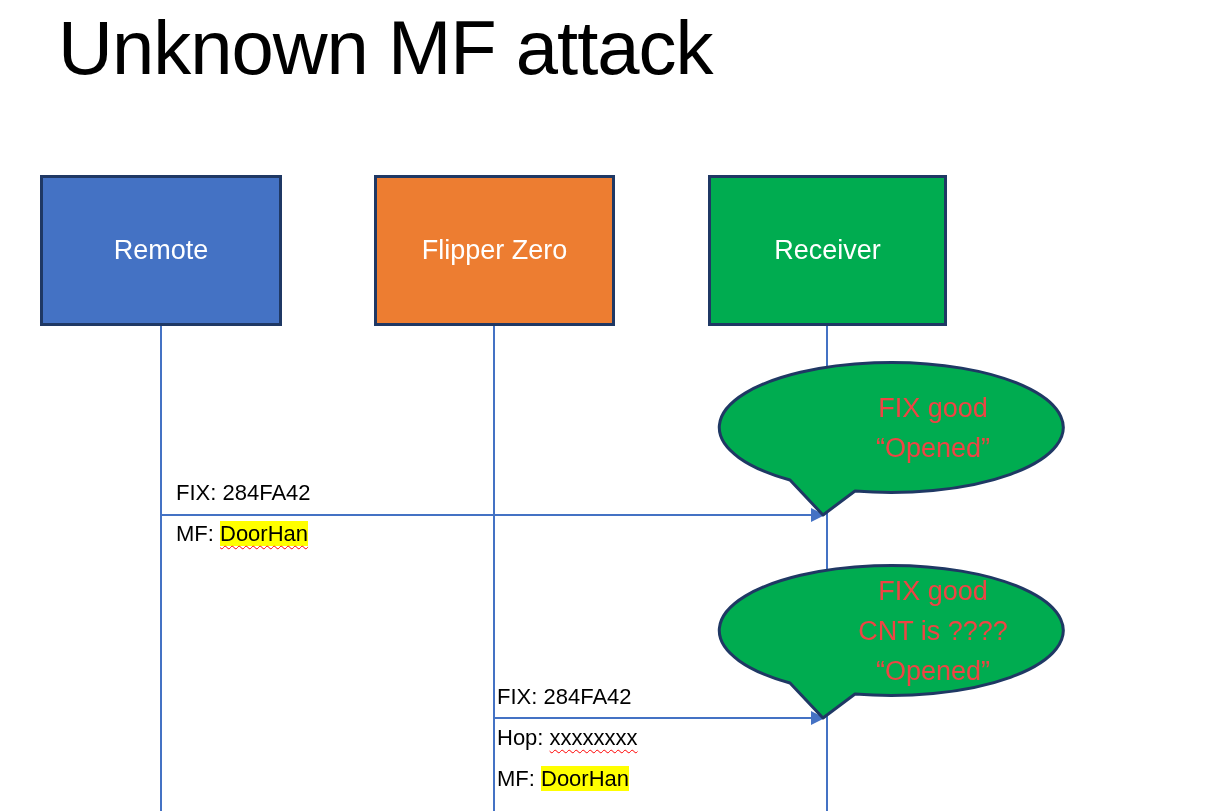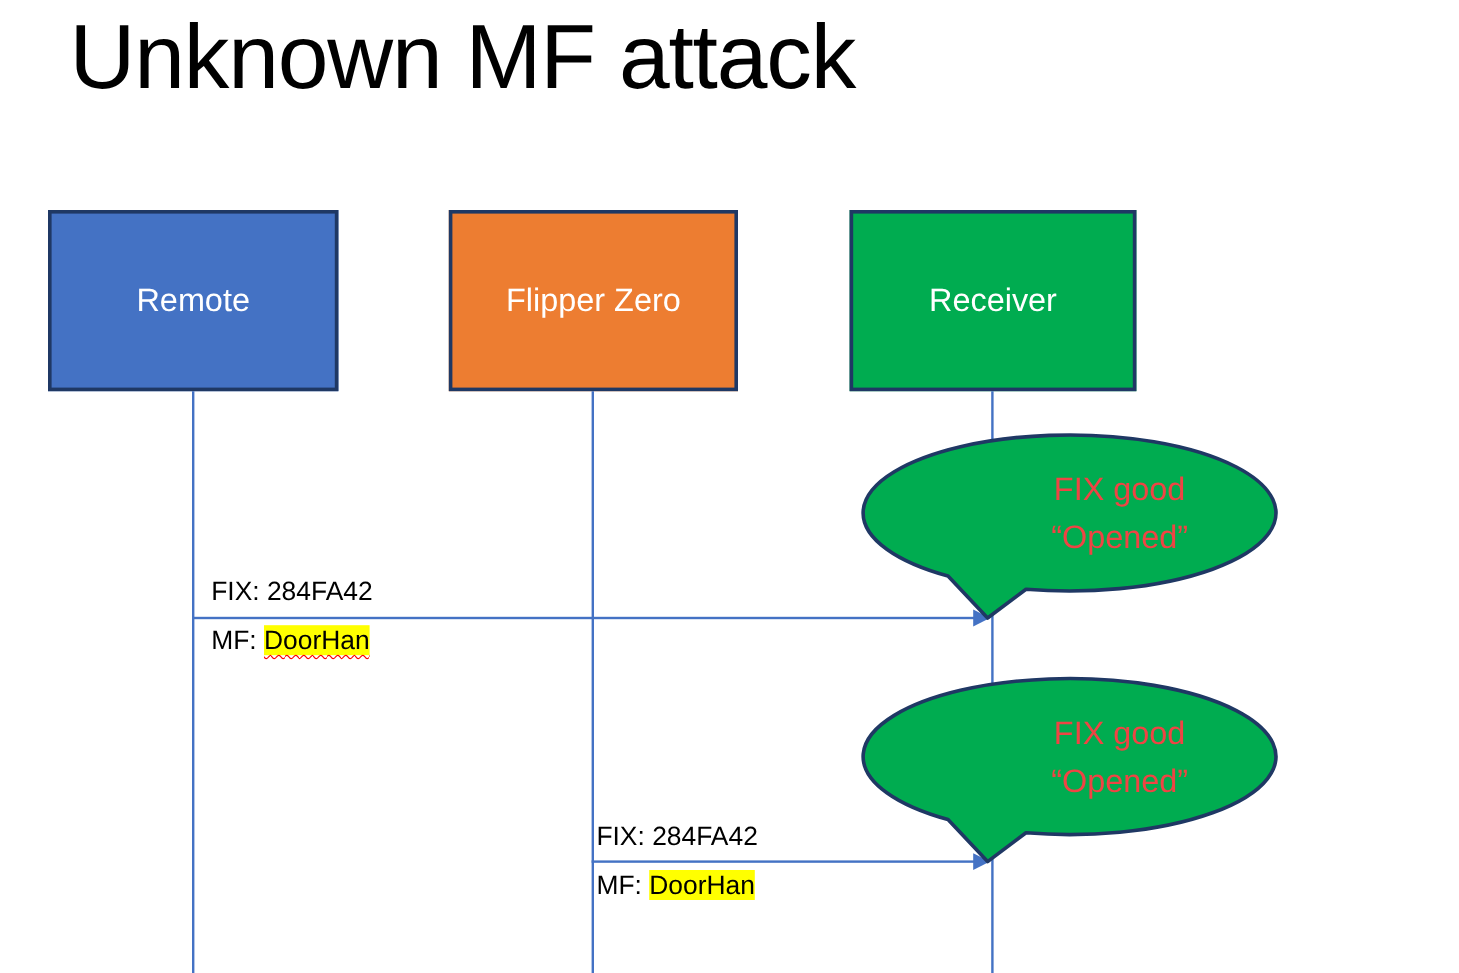--- a/index.html
+++ b/index.html
@@ -83,30 +83,32 @@
   <div class="arrow-line arrow2"></div>
   <div class="arrow-head head2"></div>
 
   <div class="msg msg1">
     <div><span>FIX: 284FA42</span></div>
     <div><span>MF: </span><span class="hl sq">DoorHan</span></div>
   </div>
 
   <div class="msg msg2">
     <div><span>FIX: 284FA42</span></div>
+    <div><span>Hop: </span><span class="sq">xxxxxxxx</span></div>
     <div><span>MF: </span><span class="hl">DoorHan</span></div>
   </div>
 
   <svg class="bubble-svg" width="1216" height="811" viewBox="0 0 1216 811">
     <path d="M 790 480 A 172 65 0 1 1 855 491 L 823 515 Z" fill="#00AC50" stroke="#1F3864" stroke-width="3" stroke-linejoin="round"></path>
     <path d="M 790 683 A 172 65 0 1 1 855 694 L 823 718 Z" fill="#00AC50" stroke="#1F3864" stroke-width="3" stroke-linejoin="round"></path>
   </svg>
 
   <div class="bubble-text bubble-text-1">
     <span>FIX good</span>
     <span>“Opened”</span>
   </div>
   <div class="bubble-text bubble-text-2">
     <span>FIX good</span>
+    <span>CNT is ????</span>
     <span>“Opened”</span>
   </div>
 
 </div>
 
 </body></html>

